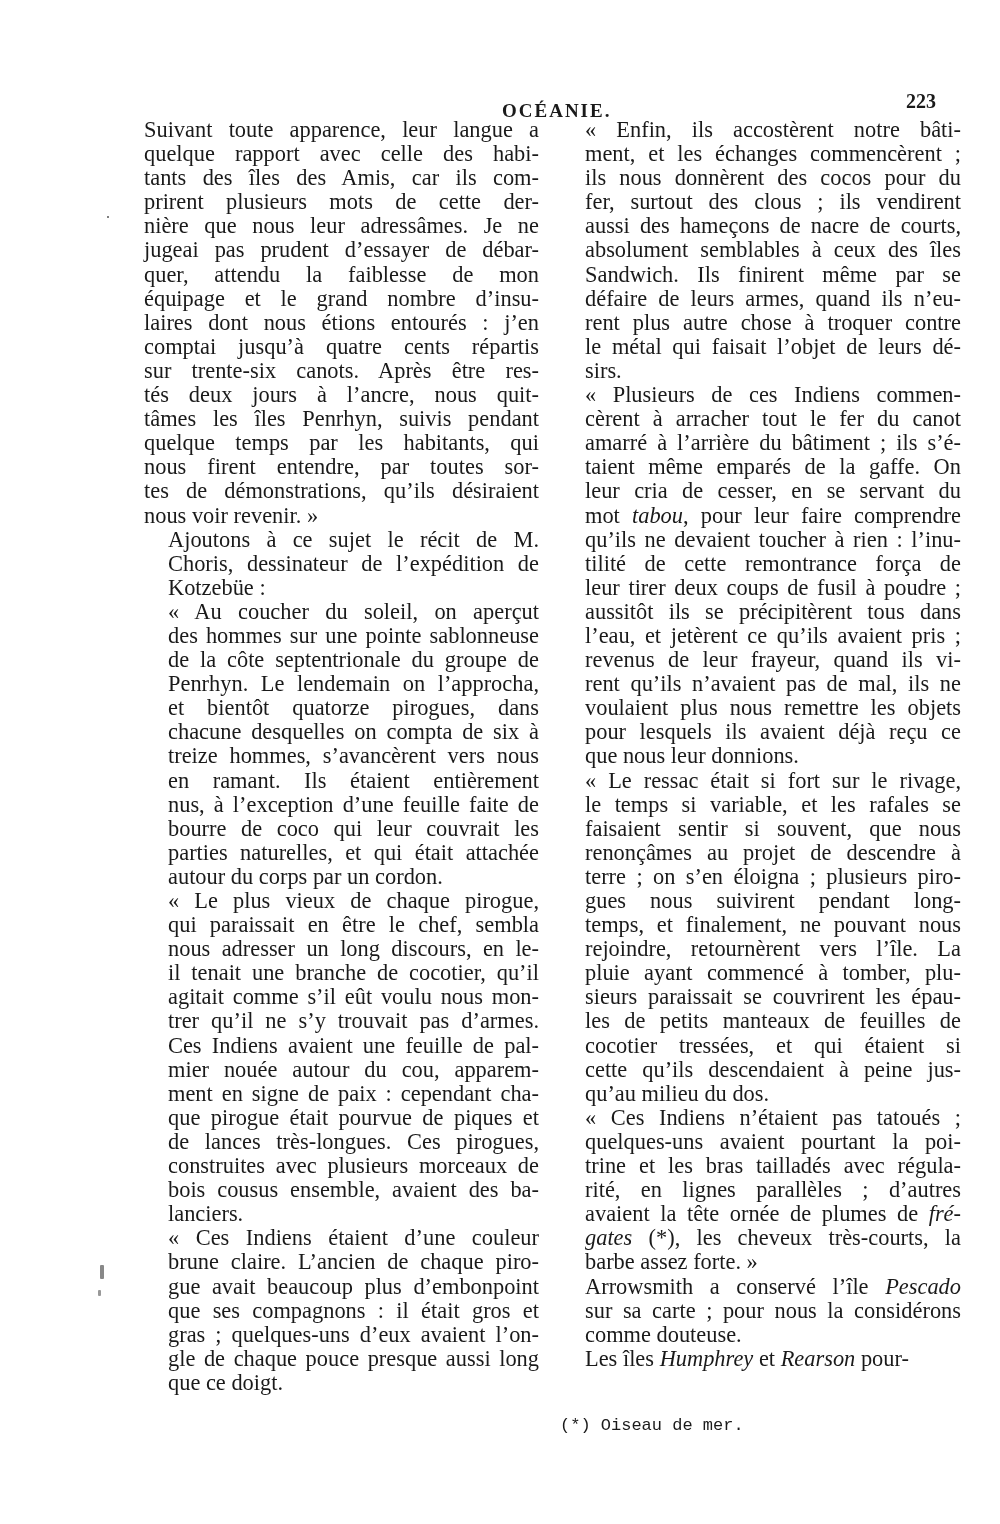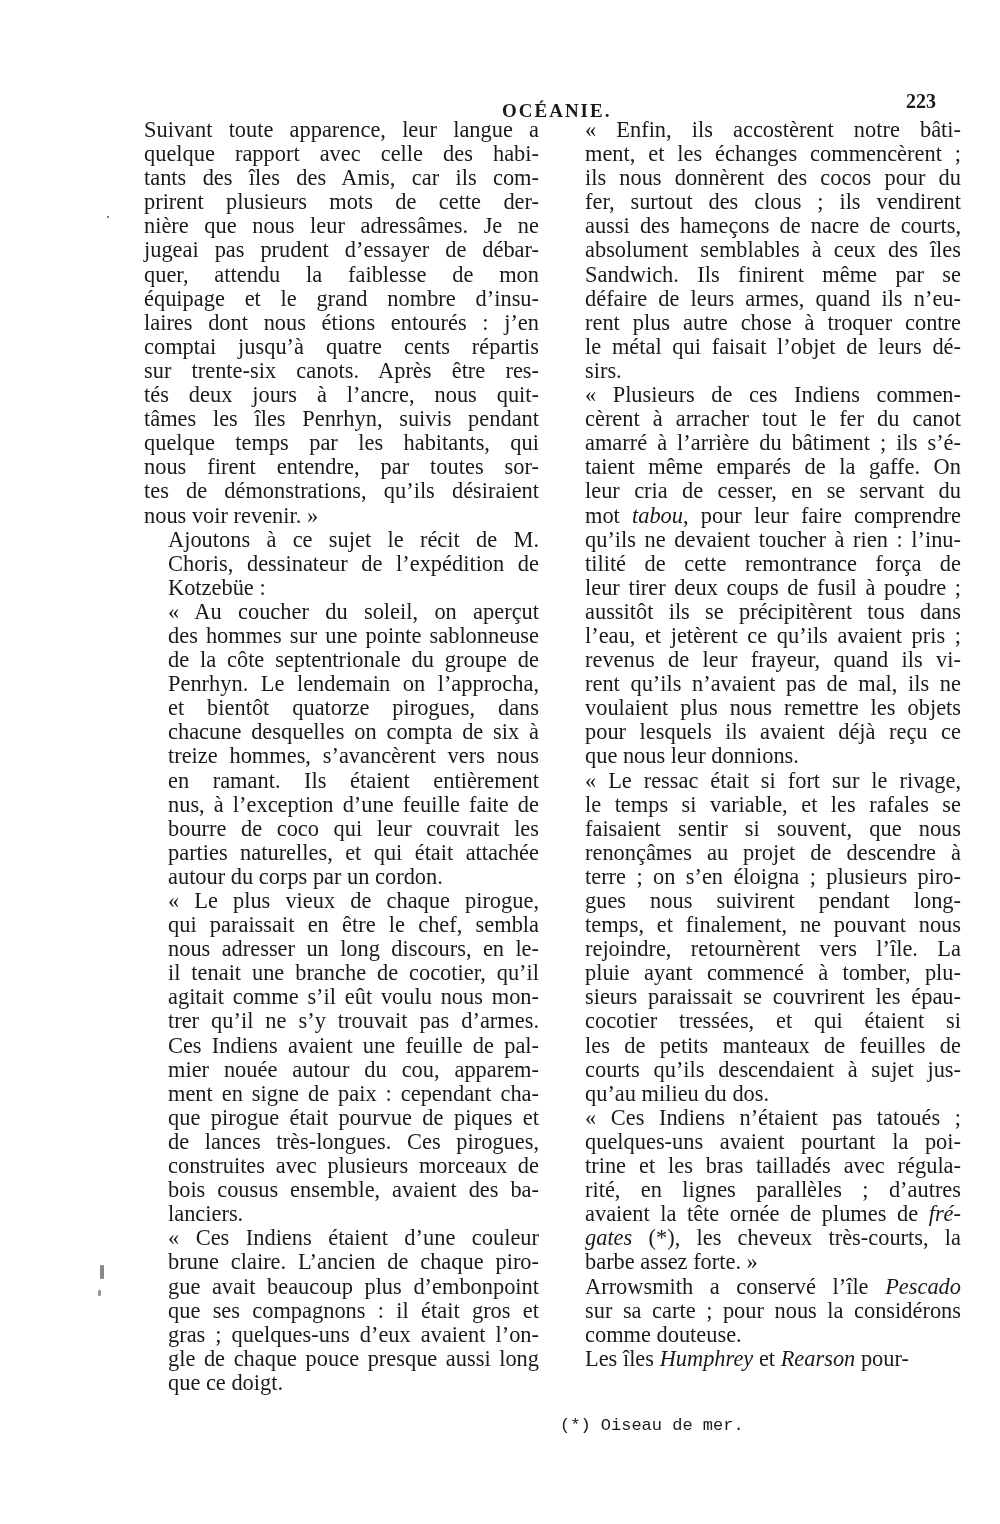--- a/index.html
+++ b/index.html
@@ -150,23 +150,23 @@
         <span class="line">« Le ressac était si fort sur le rivage,</span>
         <span class="line">le temps si variable, et les rafales se</span>
         <span class="line">faisaient sentir si souvent, que nous</span>
         <span class="line">renonçâmes au projet de descendre à</span>
         <span class="line">terre ; on s’en éloigna ; plusieurs piro-</span>
         <span class="line">gues nous suivirent pendant long-</span>
         <span class="line">temps, et finalement, ne pouvant nous</span>
         <span class="line">rejoindre, retournèrent vers l’île. La</span>
         <span class="line">pluie ayant commencé à tomber, plu-</span>
         <span class="line">sieurs paraissait se couvrirent les épau-</span>
+        <span class="line">les de petits manteaux de feuilles de</span>
         <span class="line">cocotier tressées, et qui étaient si</span>
-        <span class="line">les de petits manteaux de feuilles de</span>
-        <span class="line">courts qu’ils descendaient à sujet jus-</span>
+        <span class="line">cette qu’ils descendaient à peine jus-</span>
         <span class="line last">qu’au milieu du dos.</span>
       </div>
       <div class="para indent">
         <span class="line">« Ces Indiens n’étaient pas tatoués ;</span>
         <span class="line">quelques-uns avaient pourtant la poi-</span>
         <span class="line">trine et les bras tailladés avec régula-</span>
         <span class="line">rité, en lignes parallèles ; d’autres</span>
         <span class="line">avaient la tête ornée de plumes de <em>fré-</em></span>
         <span class="line"><em>gates</em> (*), les cheveux très-courts, la</span>
         <span class="line last">barbe assez forte. »</span>

